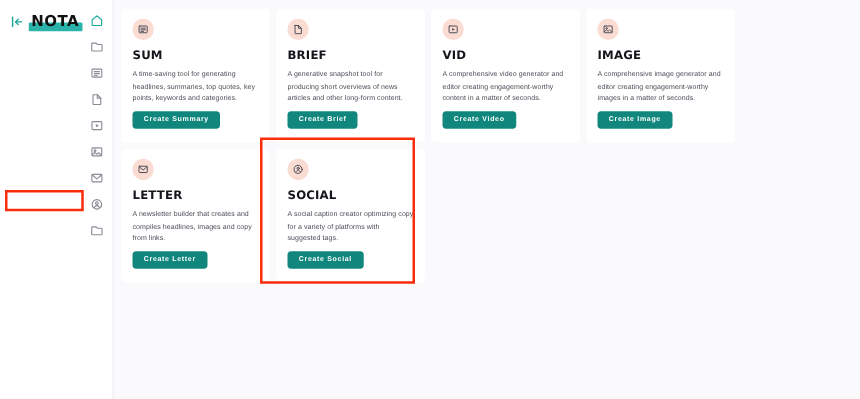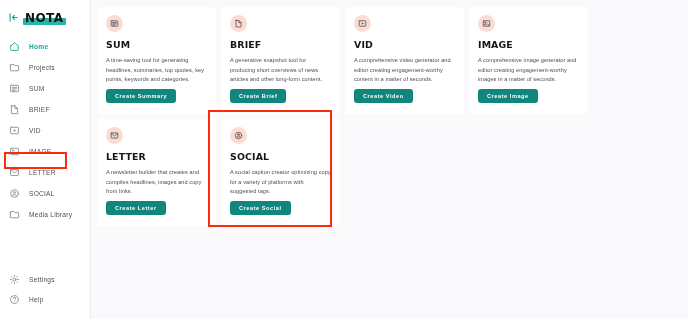--- a/index.html
+++ b/index.html
@@ -9,21 +9,21 @@
     background: #faf9fb;
     overflow: hidden;
   }
   #app { display: flex; width: 688px; height: 319px; }
 
   
   #sidebar {
     width: 91px; height: 319px;
     background: #ffffff;
     border-right: 1px solid #ececf0;
-    display: flex; flex-direction: column;
+    display: flex; 
     flex: 0 0 91px;
     position: relative;
   }
   .brand-row {
     height: 26px;
     display: flex; align-items: center;
     padding-left: 8px; gap: 6px;
     margin-top: 4px;
   }
   .collapse-ico { width: 11px; height: 11px; color: #16a79b; flex: 0 0 11px; }

